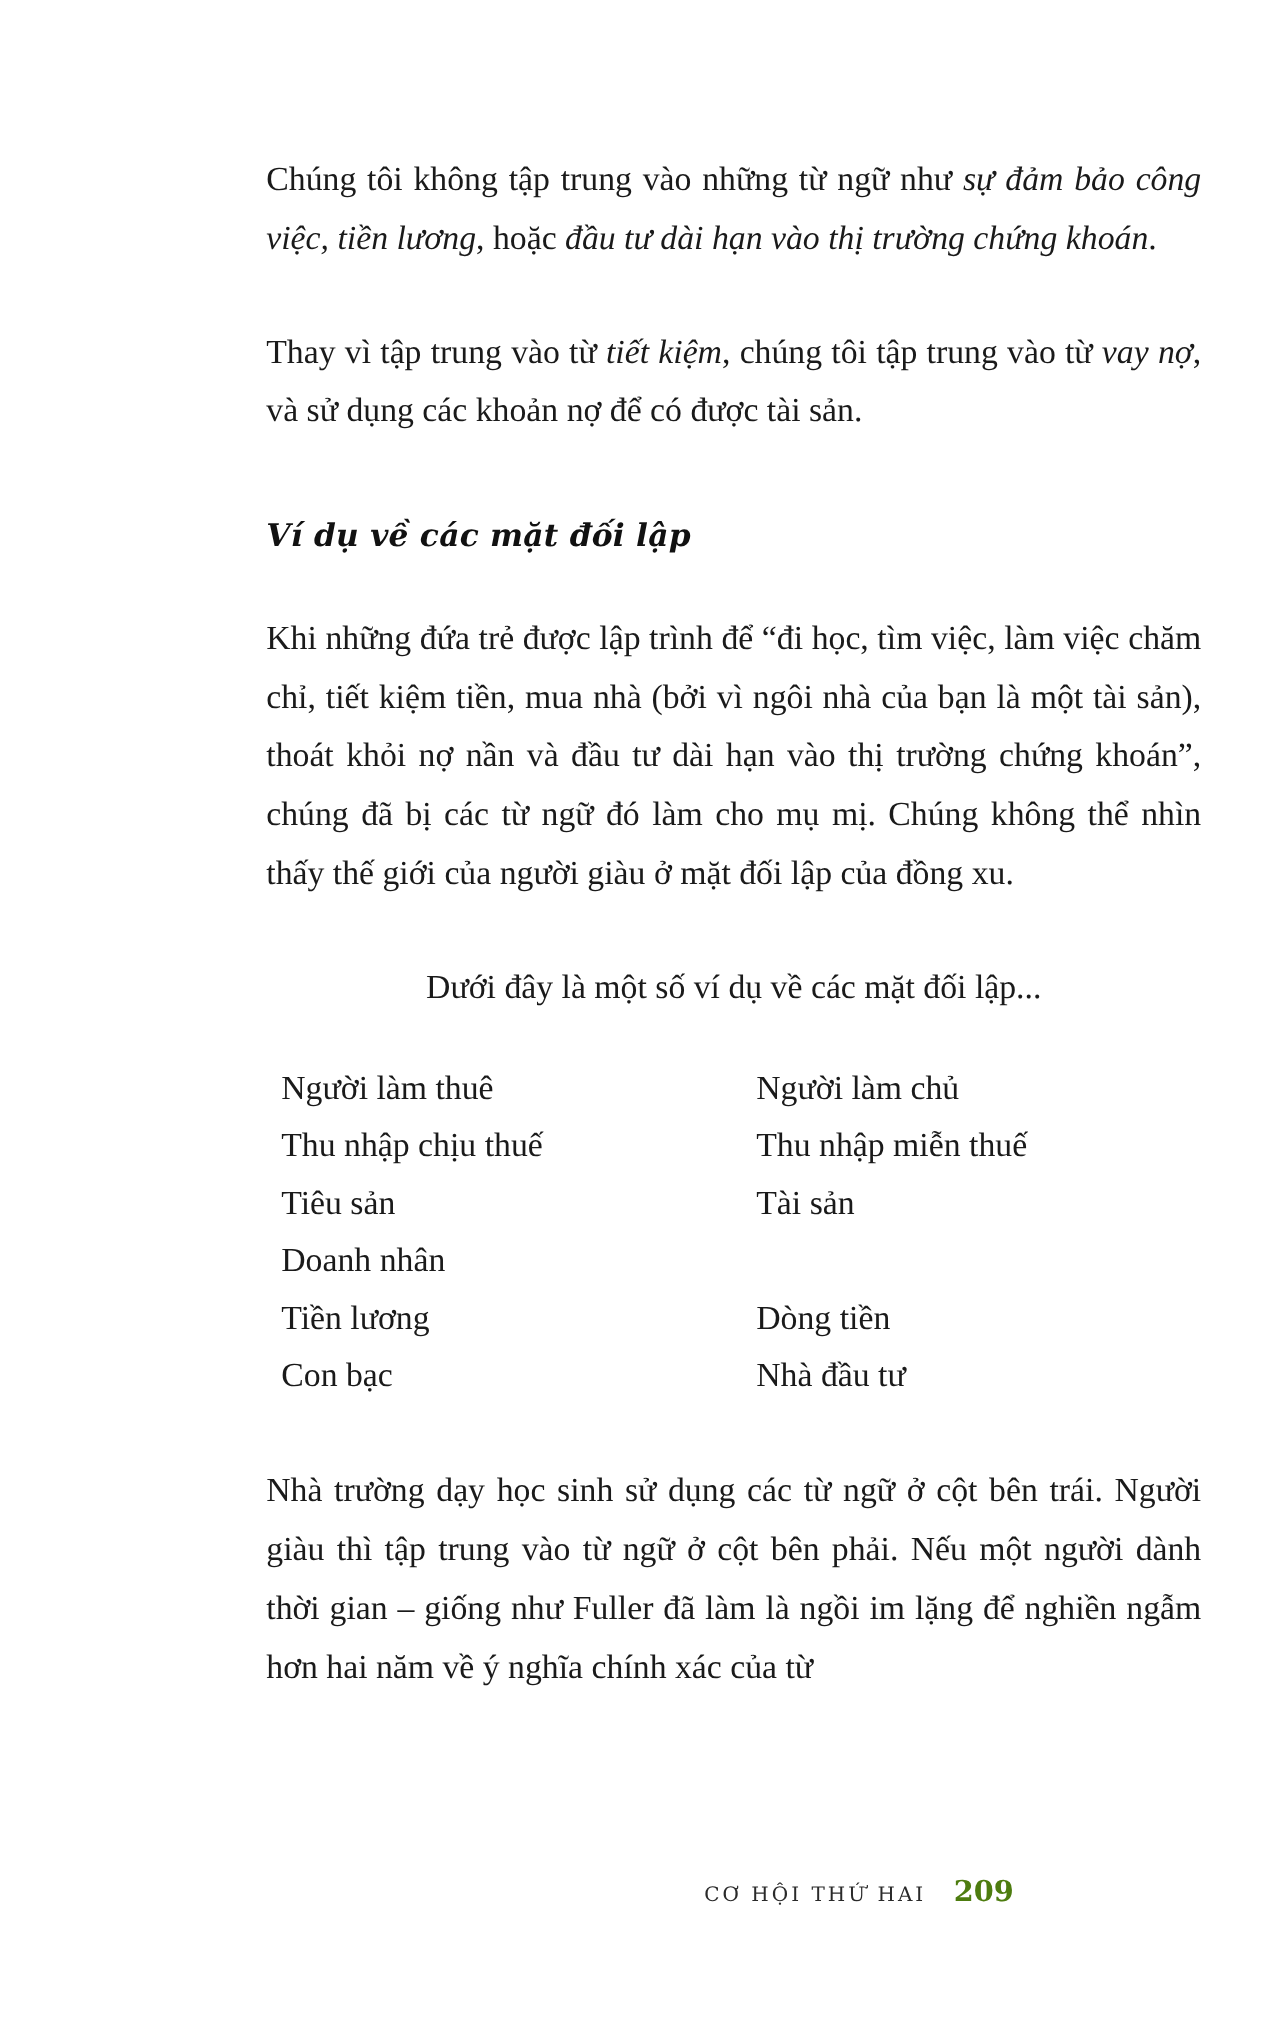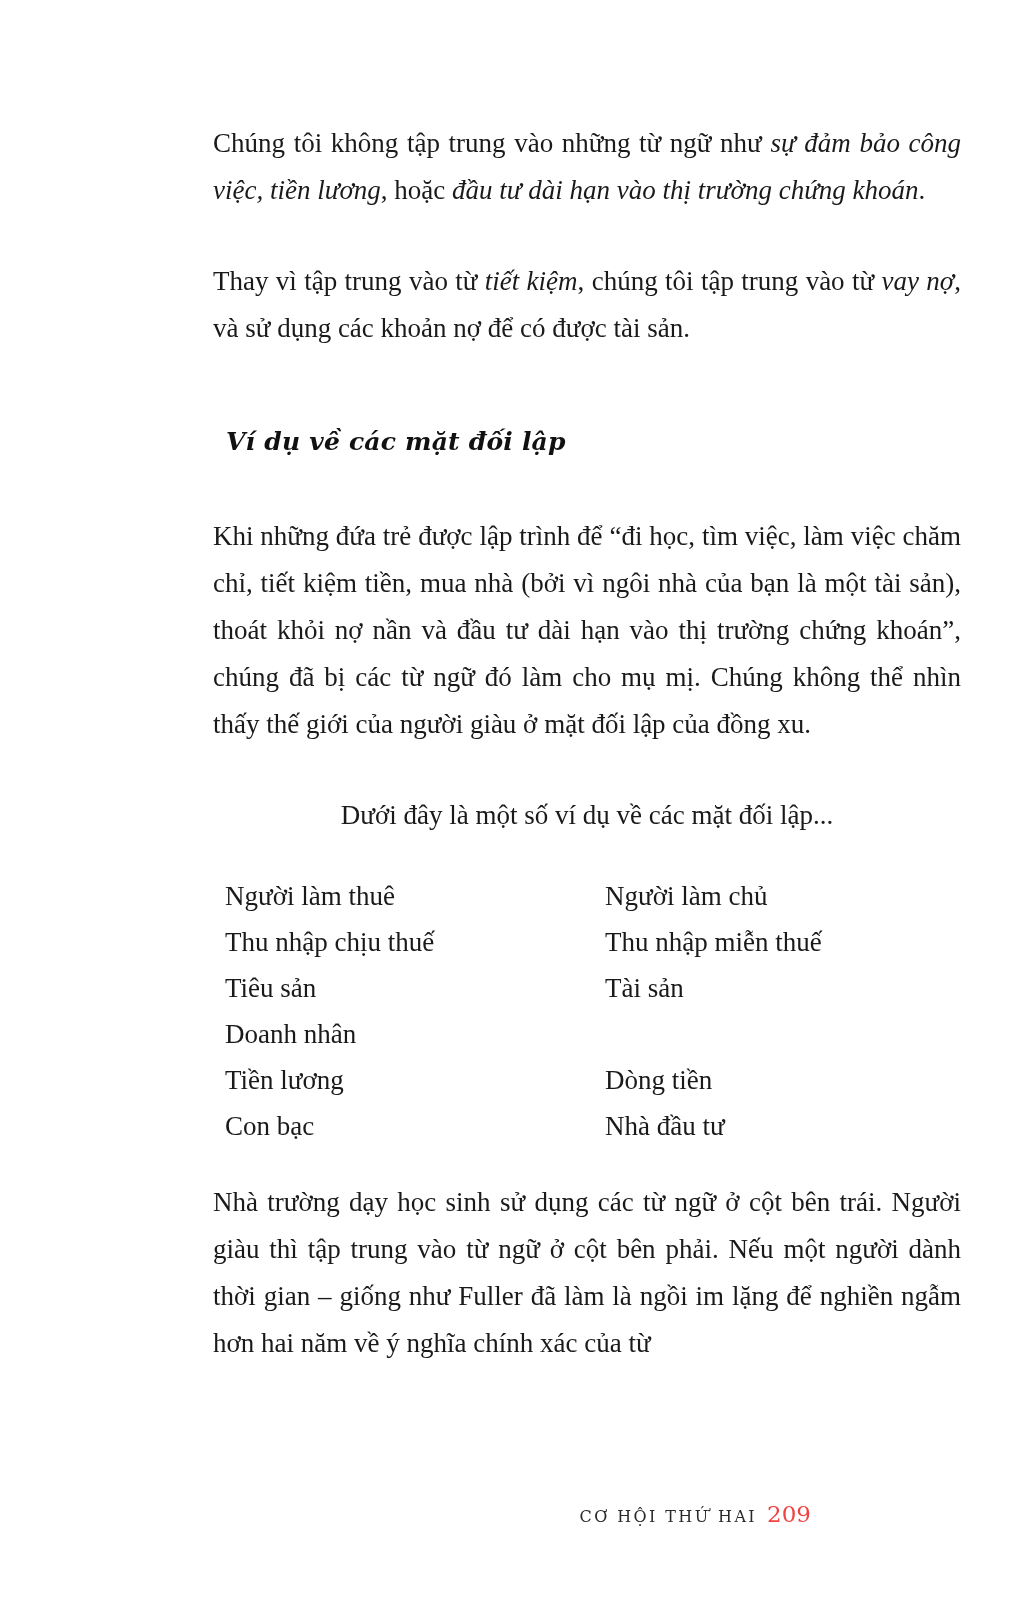--- a/index.html
+++ b/index.html
@@ -37,61 +37,61 @@
   .gap-md { height: 44px; }
   .gap-lg { height: 62px; }
   em.it {
     font-style: italic;
   }
   h2.subhead {
     font-family: "DejaVu Serif", serif;
     font-size: 25px;
     font-weight: bold;
     font-style: italic;
-    margin: 13px;
+    margin: 0;
     padding: 0;
     letter-spacing: 0.2px;
     color: #111111;
   }
   .two-col {
     margin-top: 34px;
-    margin-bottom: 30px;
+    margin-bottom: 46px;
     padding-left: 12px;
   }
   .row {
     display: flex;
     line-height: 46px;
     font-size: 27px;
   }
   .col-left {
     width: 380px;
     flex: 0 0 380px;
   }
   .col-right {
     flex: 1 1 auto;
   }
   .footer {
     position: absolute;
     right: 138px;
     bottom: 88px;
     display: flex;
     align-items: baseline;
-    gap: 10px;
+    gap: 22px;
     font-family: "DejaVu Serif", serif;
   }
   .footer-label {
     font-size: 16px;
     letter-spacing: 2.4px;
     color: #2a2a2a;
     text-transform: uppercase;
   }
   .footer-page {
     font-size: 23px;
-    font-weight: normal;
-    color: #ef4444;
+    font-weight: bold;
+    color: #4d7c0f;
     text-align: right;
   }
 </style>
 </head>
 <body>
 
 <div class="page">
   <div class="content">
 
     <p class="para"><span>Chúng tôi không tập trung vào những từ ngữ như </span><em class="it">sự đảm bảo công việc, tiền lương</em><span>, hoặc </span><em class="it">đầu tư dài hạn vào thị trường chứng khoán</em><span>.</span></p>

